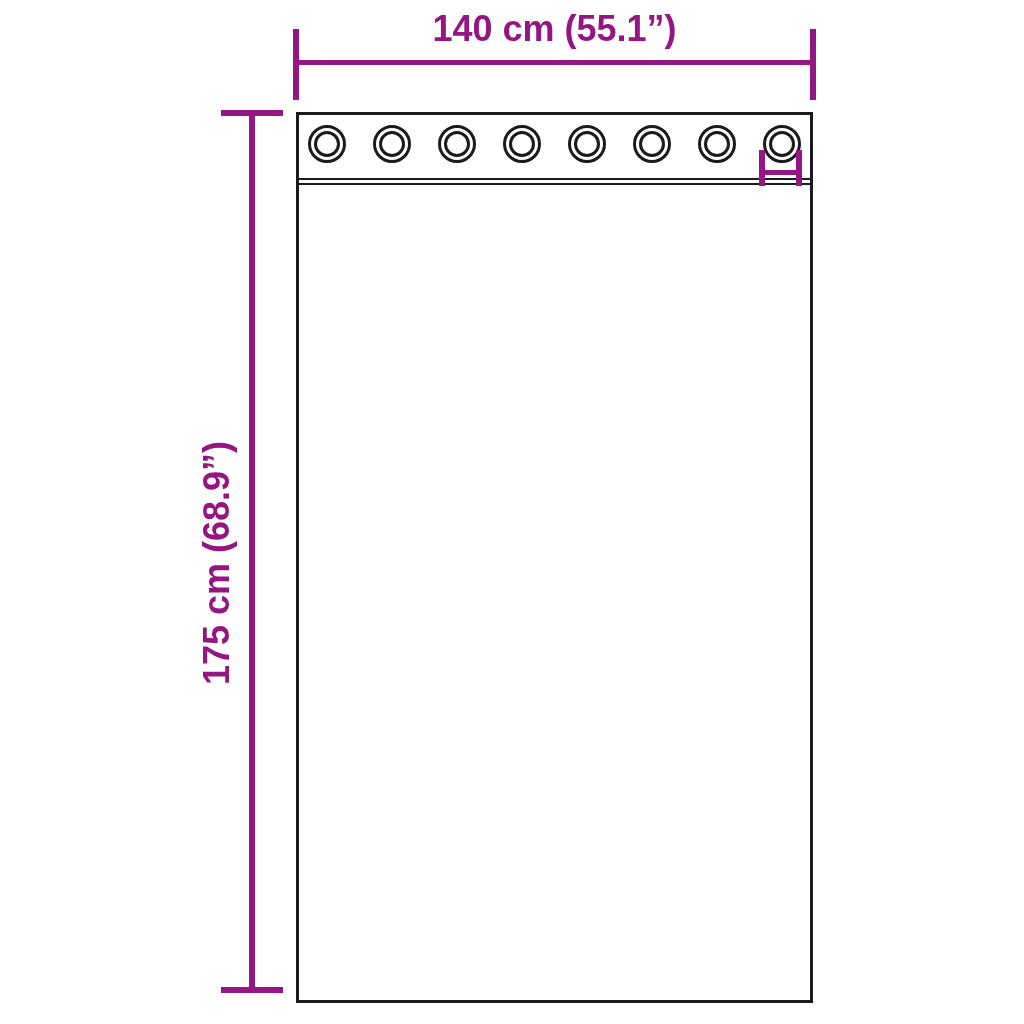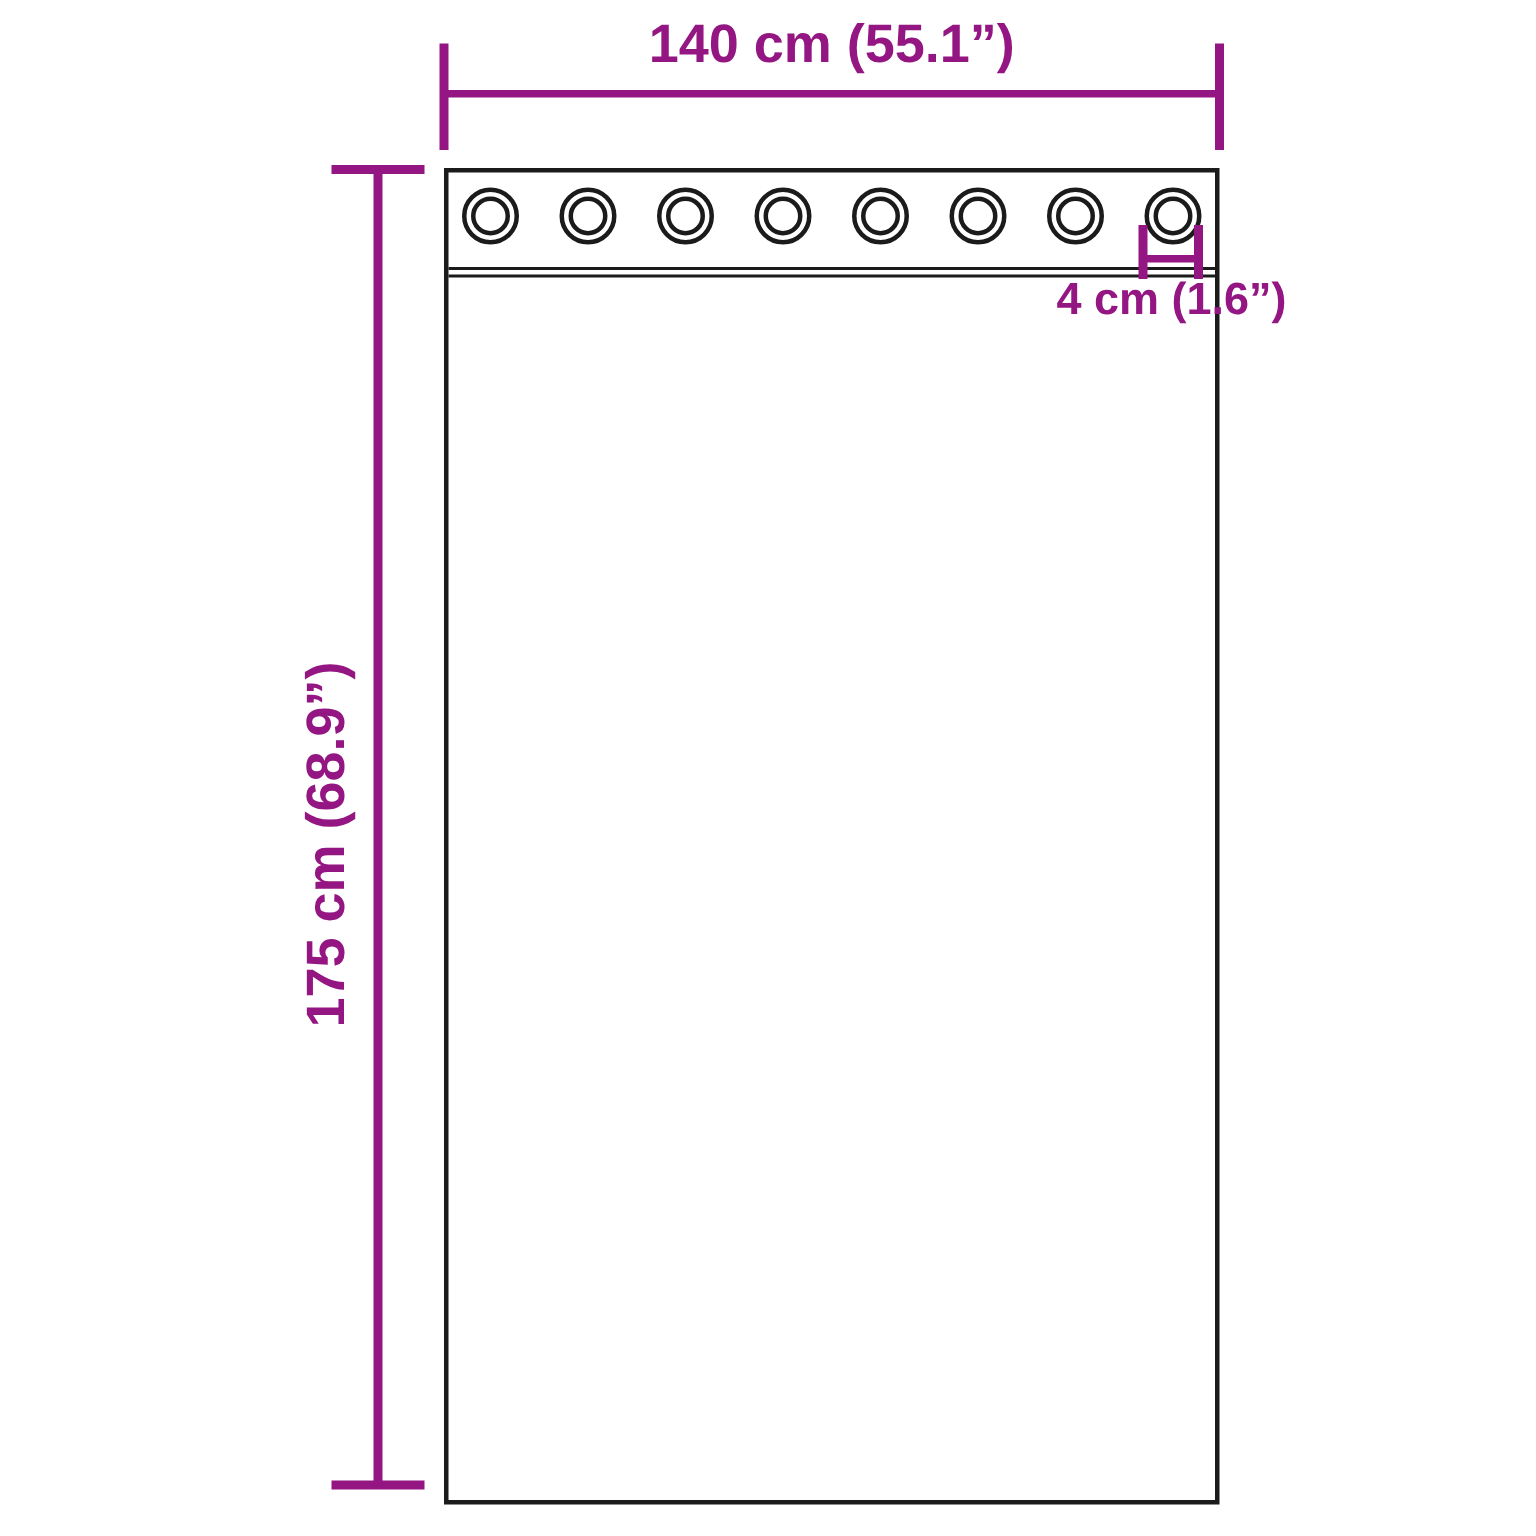--- a/index.html
+++ b/index.html
@@ -142,15 +142,14 @@
   <div class="dim-h-label">140 cm (55.1”)</div>
 
   <div class="dim dim-v-line"></div>
   <div class="dim dim-v-tick-top"></div>
   <div class="dim dim-v-tick-bottom"></div>
   <div class="dim-v-label">175 cm (68.9”)</div>
 
   <div class="dim dim-g-tick-left"></div>
   <div class="dim dim-g-tick-right"></div>
   <div class="dim dim-g-bar"></div>
-  <div class="dim-g-label">4 cm (1.6”)</div>
 
 </div>
 
 </body></html>

